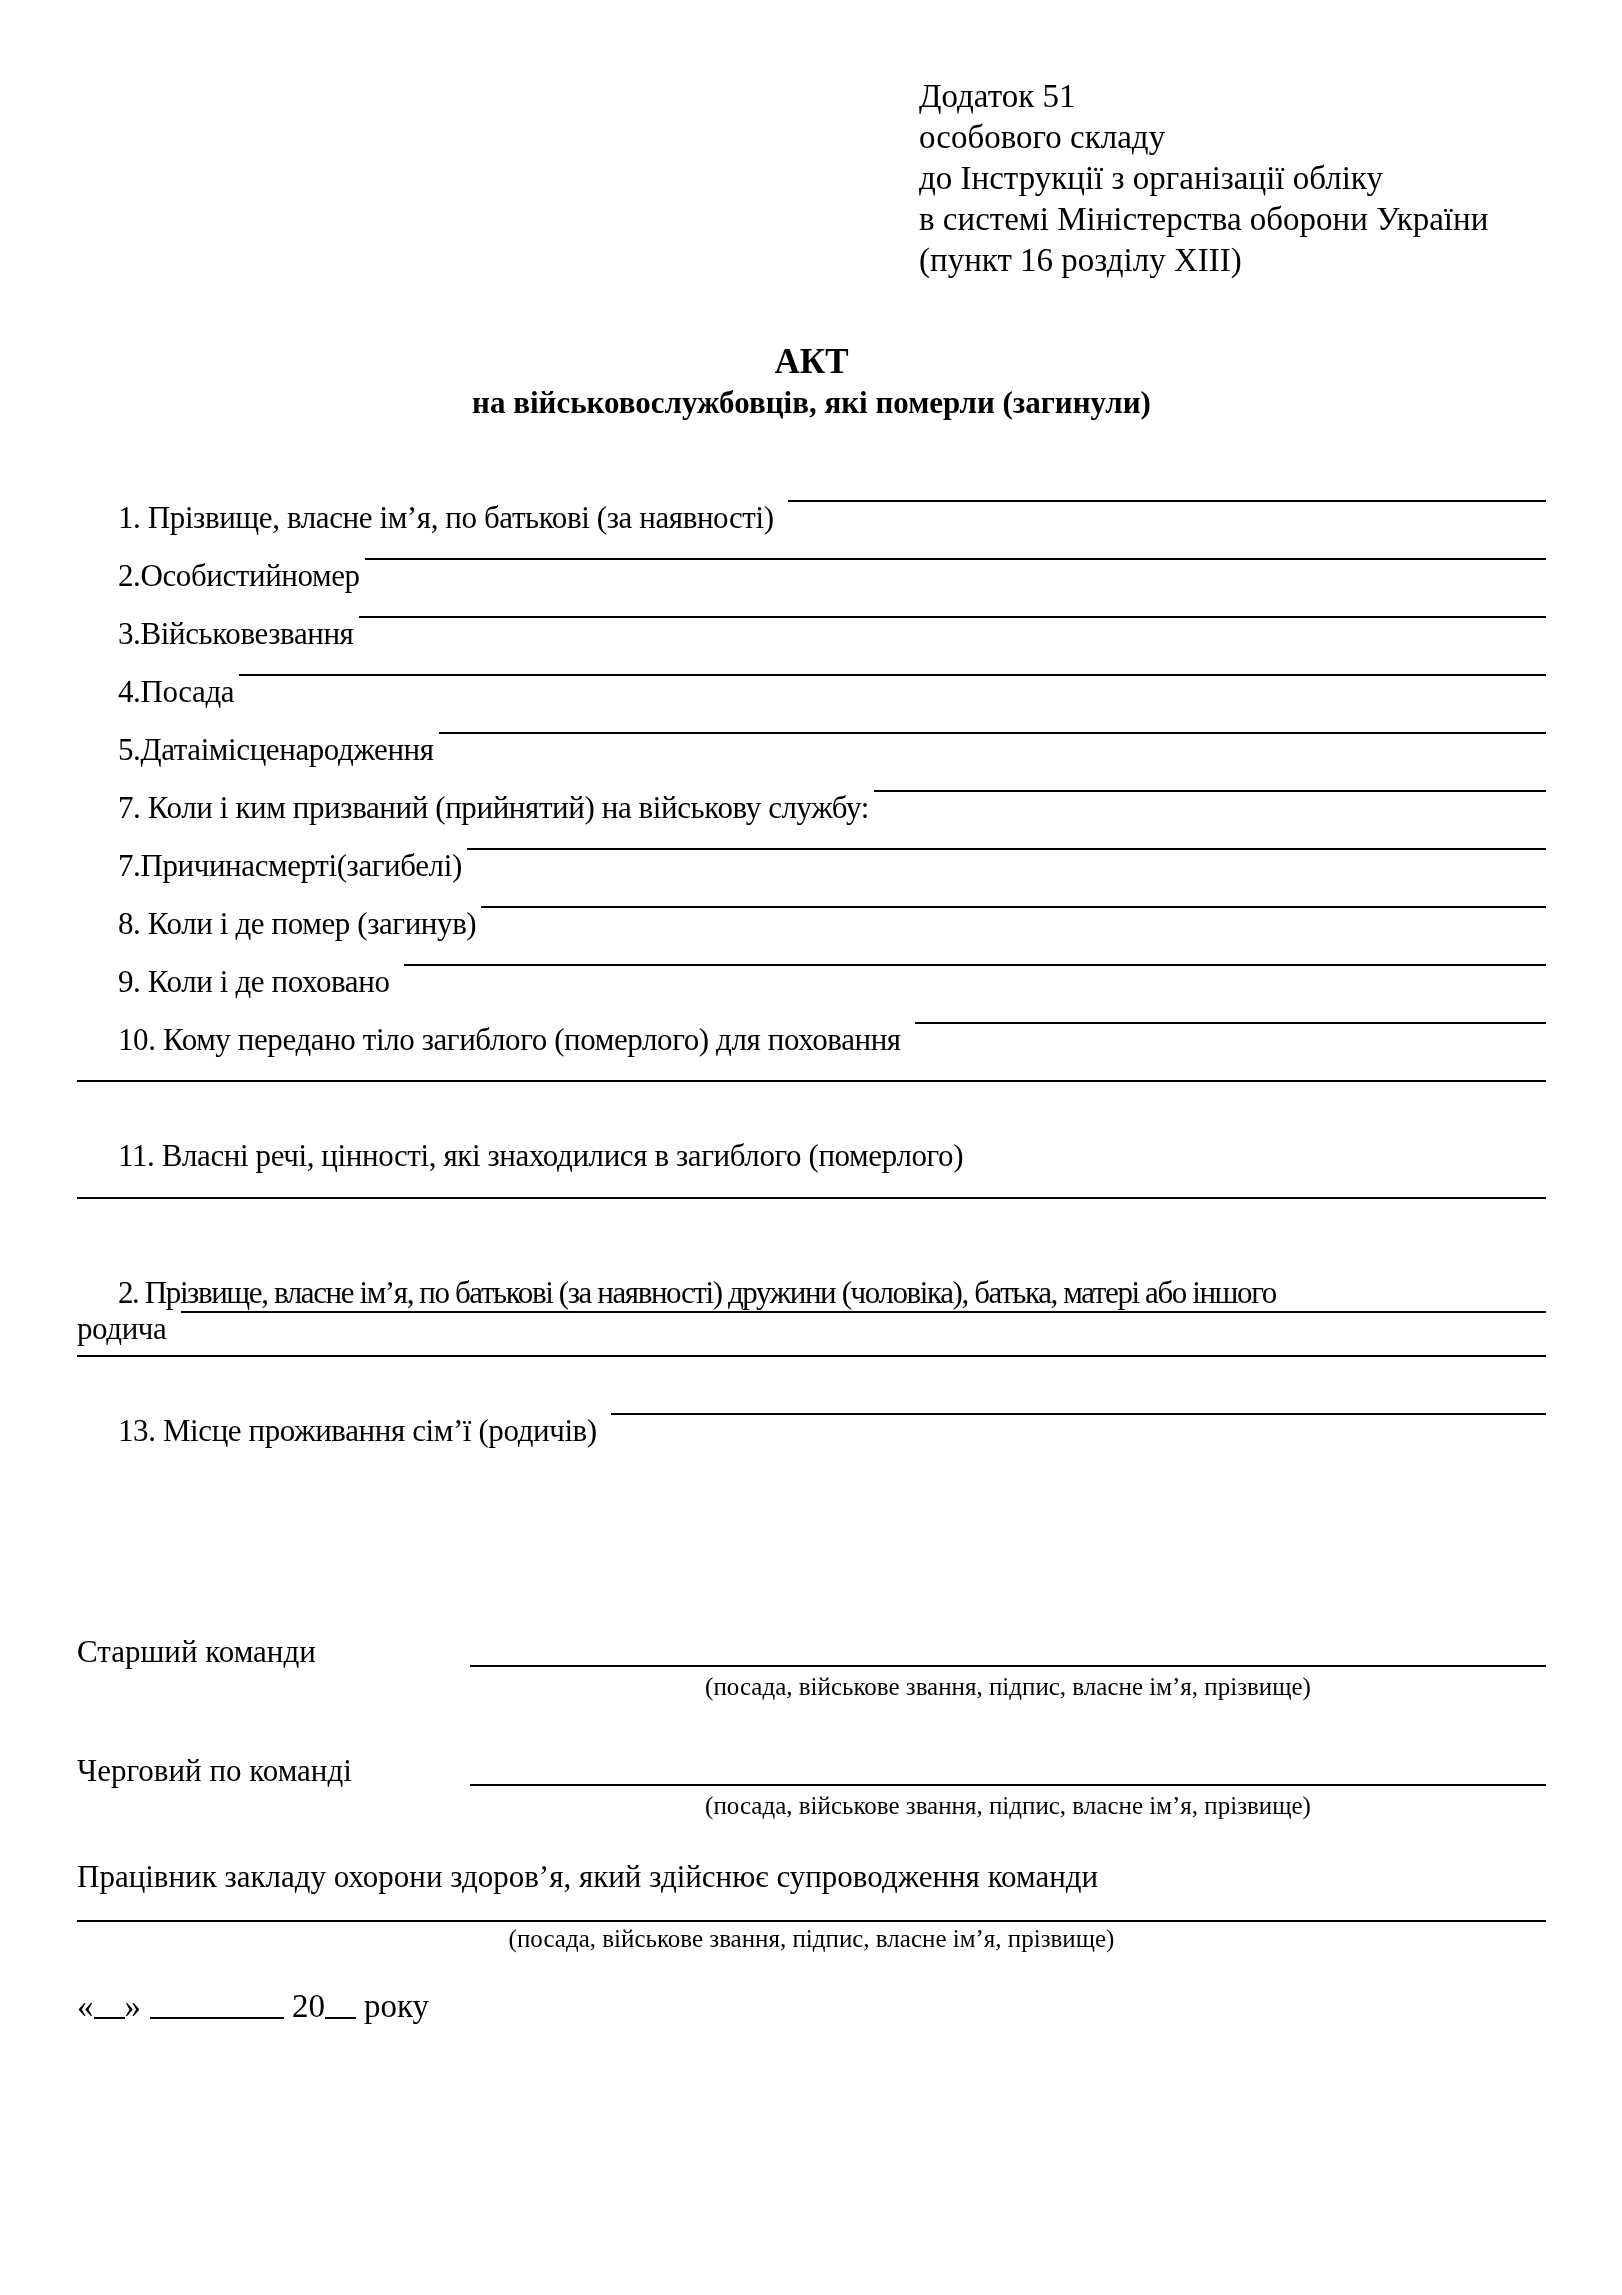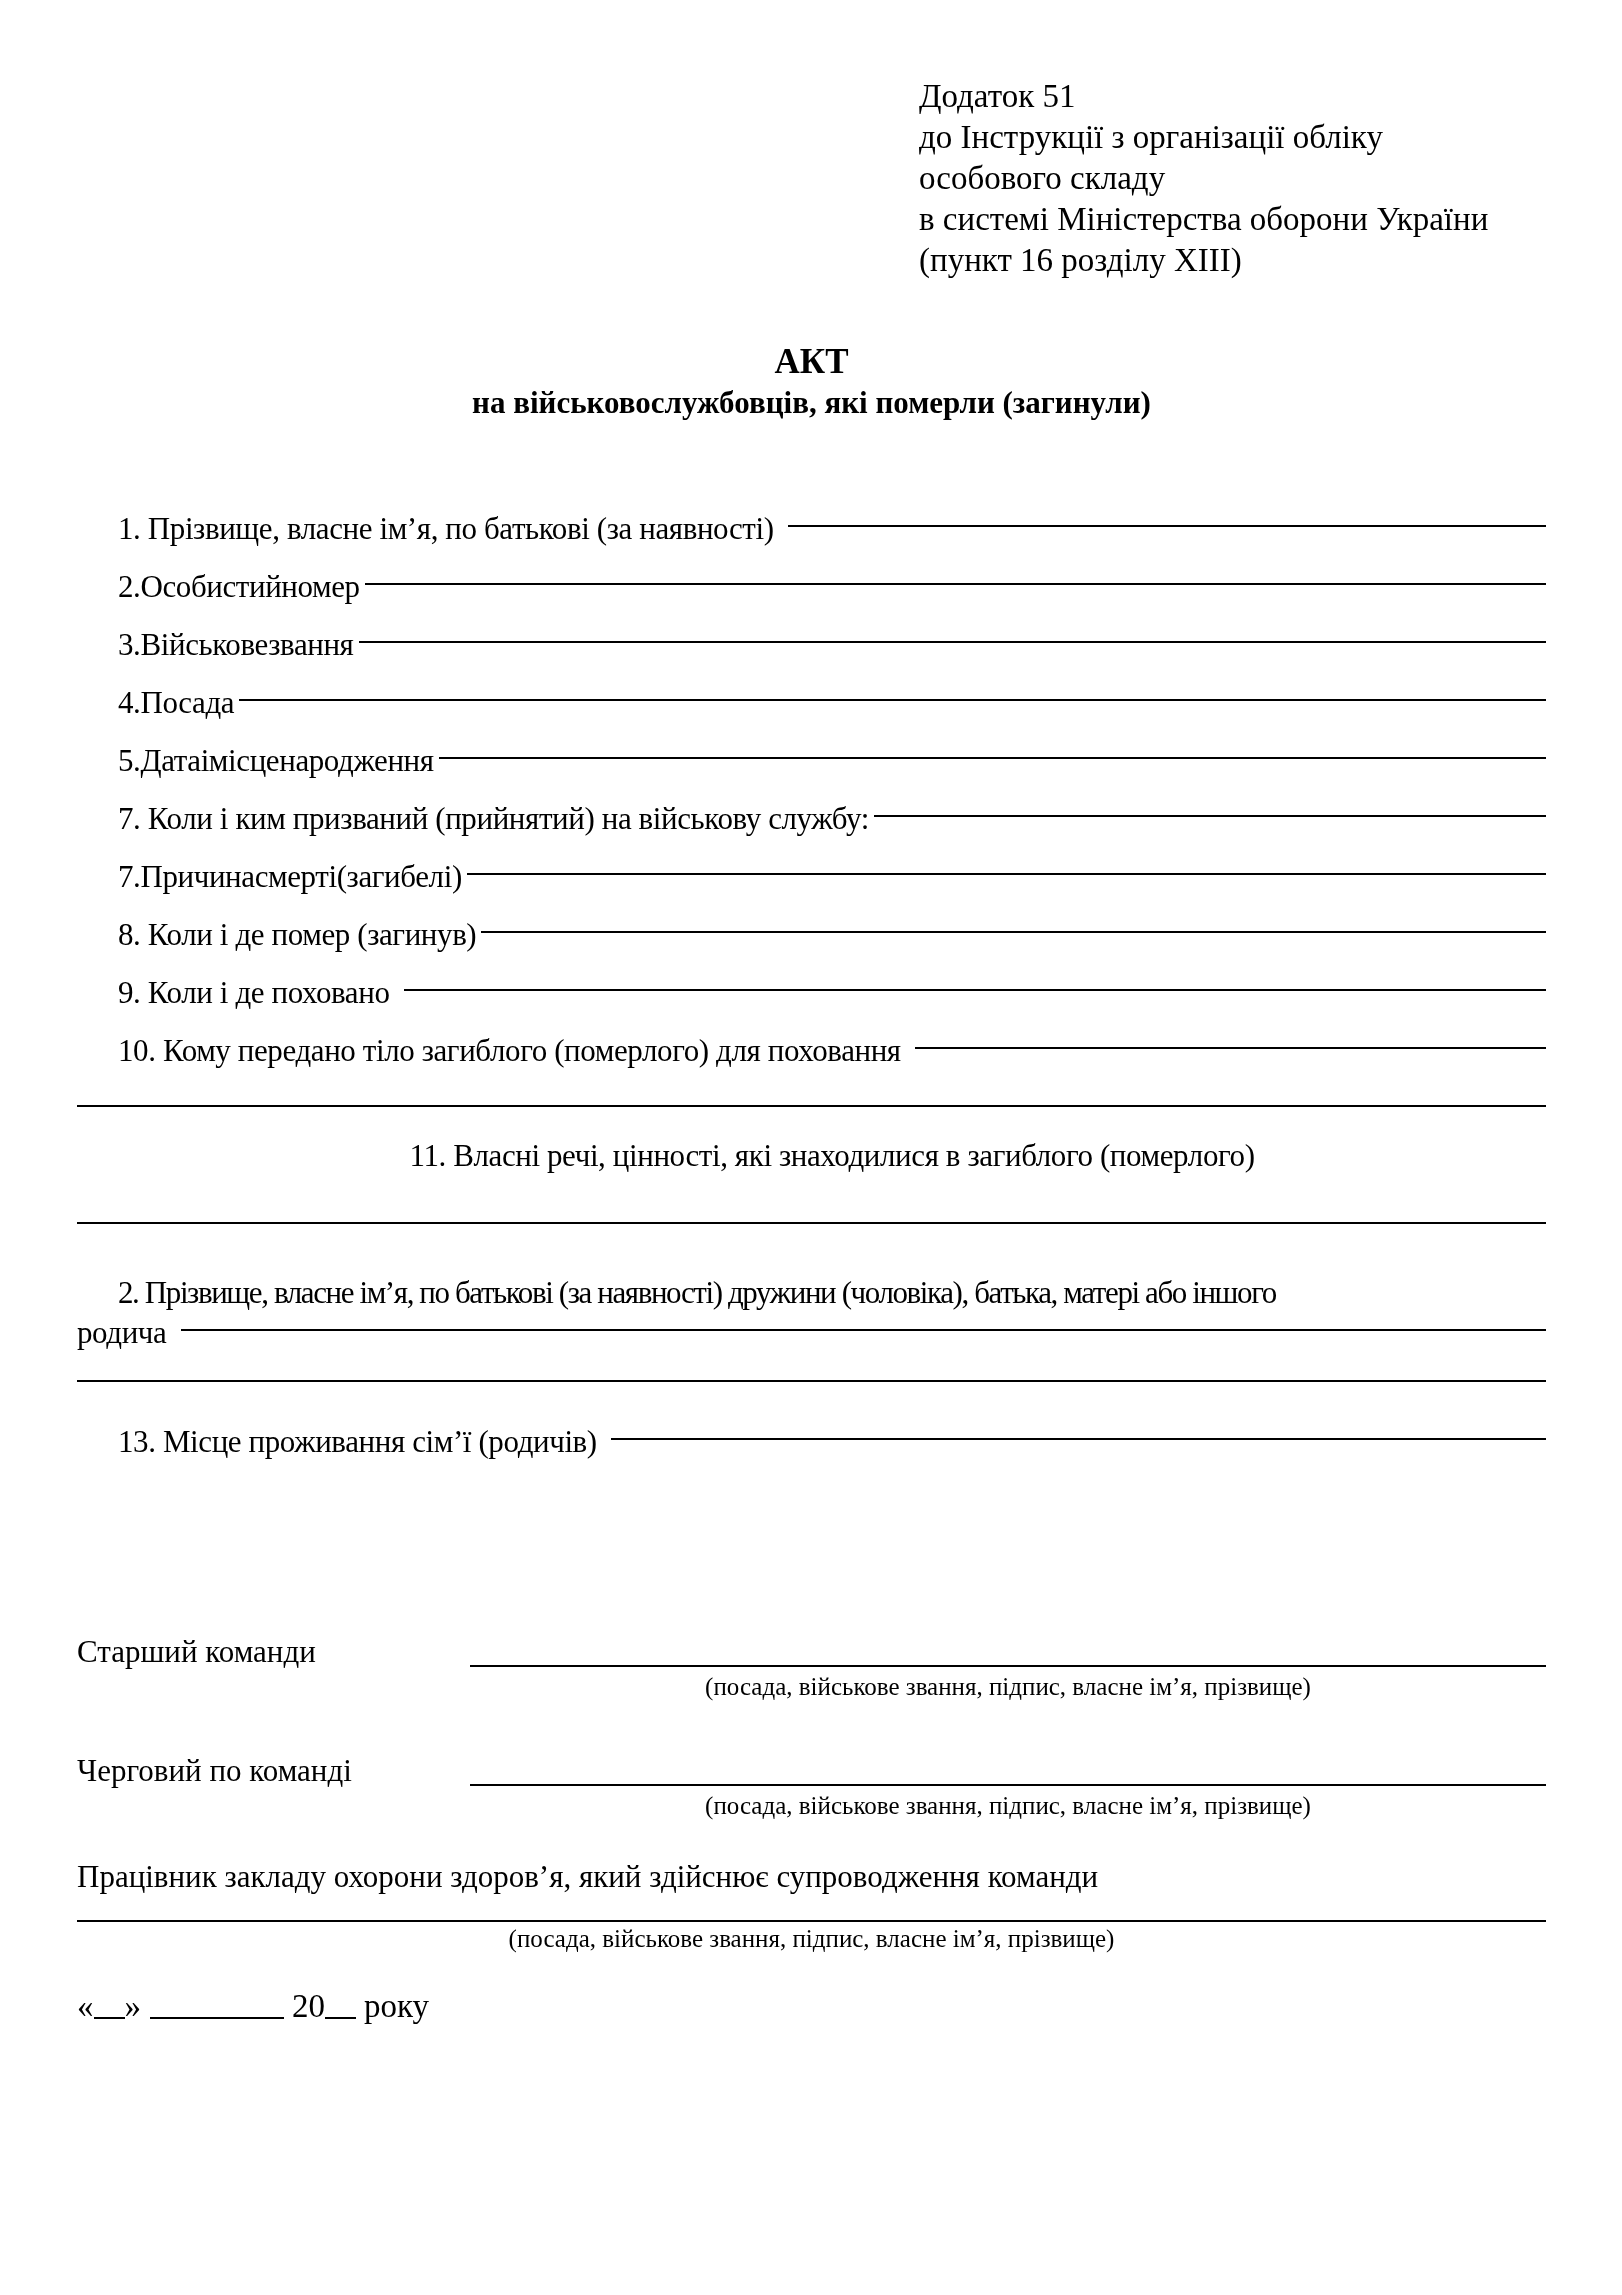--- a/index.html
+++ b/index.html
@@ -9,21 +9,21 @@
 
   .appendix { position: absolute; left: 919px; top: 65px; width: 654px;
               font-size: 33px; line-height: 41px; }
   .appendix div { white-space: nowrap; }
 
   .title-block { position: absolute; left: 0; top: 330px; width: 1623px; text-align: center;
                  font-weight: bold; font-size: 31px; line-height: 41px; }
   .title-block .t1 { font-size: 35px; }
 
   .fields { position: absolute; left: 77px; top: 489px; width: 1469px; }
-  .frow { display: flex; align-items: center; height: 58px; font-size: 31px; }
+  .frow { display: flex; align-items: flex-start; height: 58px; font-size: 31px; }
   .frow .lbl { white-space: nowrap; letter-spacing: -0.4px; }
   .frow .lbl.indent { padding-left: 41px; }
   .frow .fill { flex: 1; border-bottom: 2.6px solid #000; margin-left: 5.2px; height: 0; margin-bottom: 6.5px; }
   .frow.cont { height: 58px; }
   .frow.cont .fill { margin-left: 0; }
   .frow.tall { height: 59px; flex-direction: column; }
   .frow .fill.gap { margin-left: 14.4px; }
   .para12 { font-size: 31px; padding-left: 41px; height: 56px; display: flex; align-items: flex-end;
             white-space: nowrap; letter-spacing: -1.4px; }
 
@@ -43,22 +43,22 @@
   .date-row .u { display: inline-block; border-bottom: 2.6px solid #000; height: 0; margin-bottom: 6.5px; }
   .date-row .q { white-space: nowrap; }
 </style>
 </head>
 <body>
 
 <div class="page">
 
   <div class="appendix">
     <div>Додаток 51</div>
+    <div>особового складу</div>
     <div>до Інструкції з організації обліку</div>
-    <div>особового складу</div>
     <div>в системі Міністерства оборони України</div>
     <div>(пункт 16 розділу XIII)</div>
   </div>
 
   <div class="title-block">
     <div class="t1">АКТ</div>
     <div>на військовослужбовців, які померли (загинули)</div>
   </div>
 
   <div class="fields">

